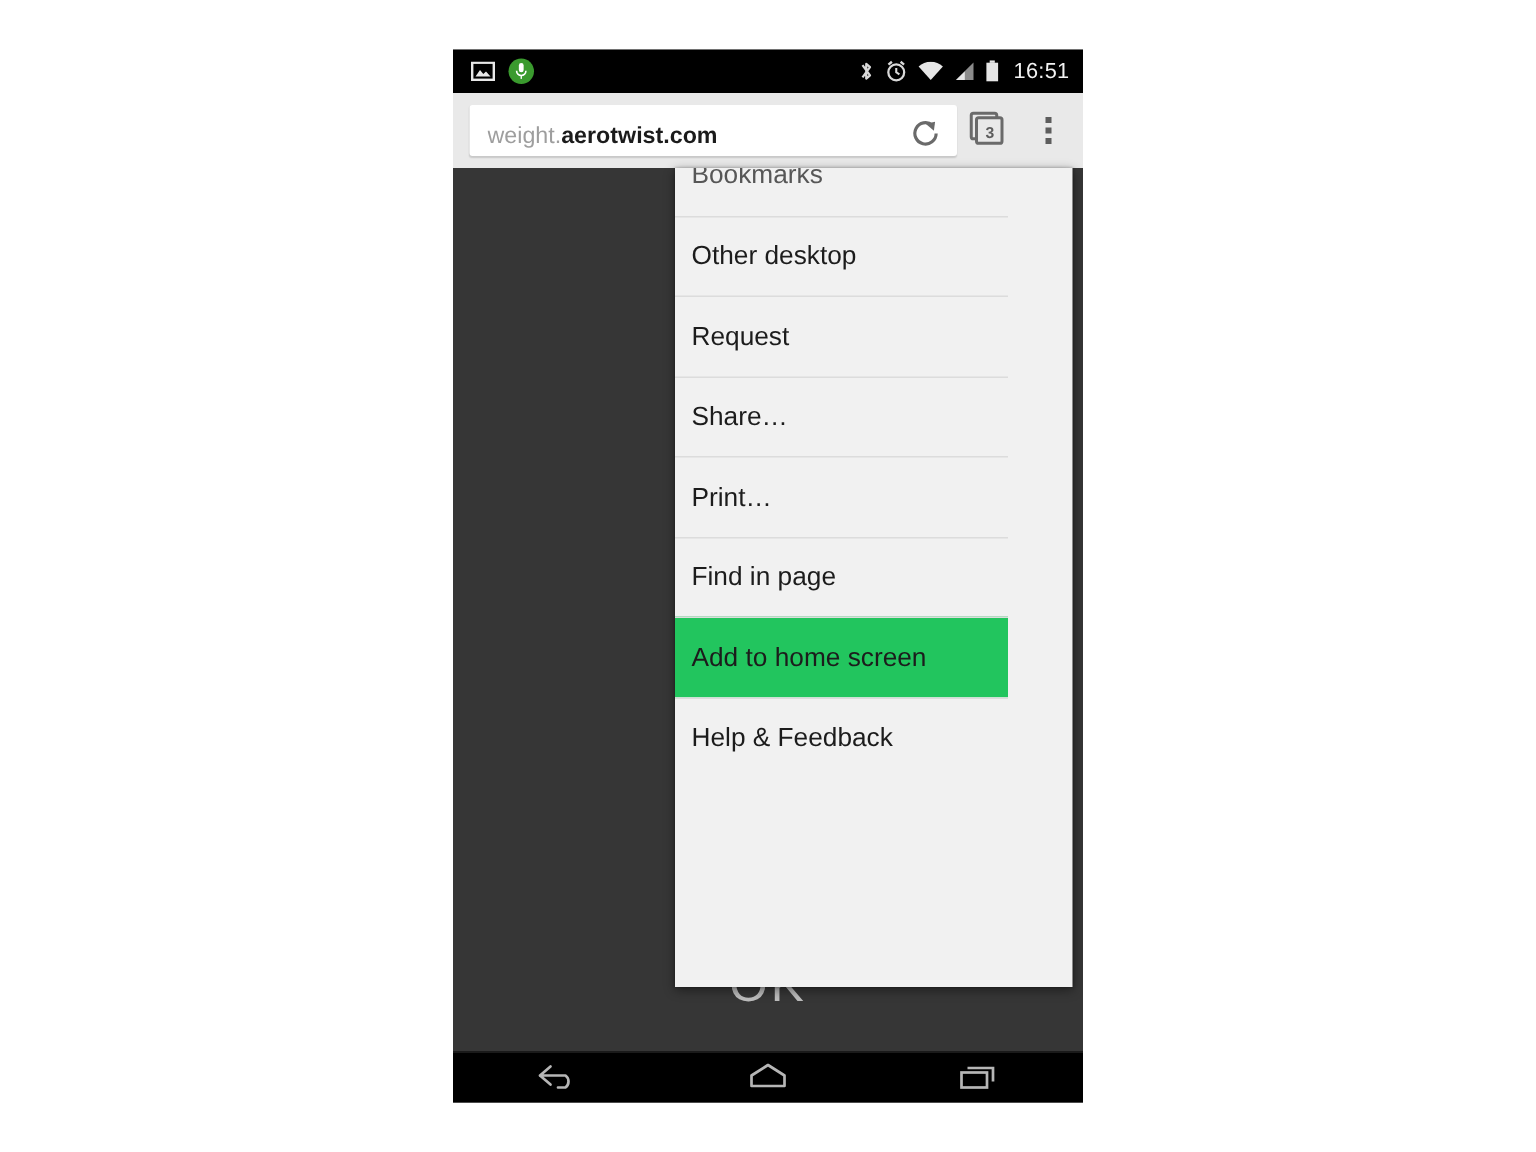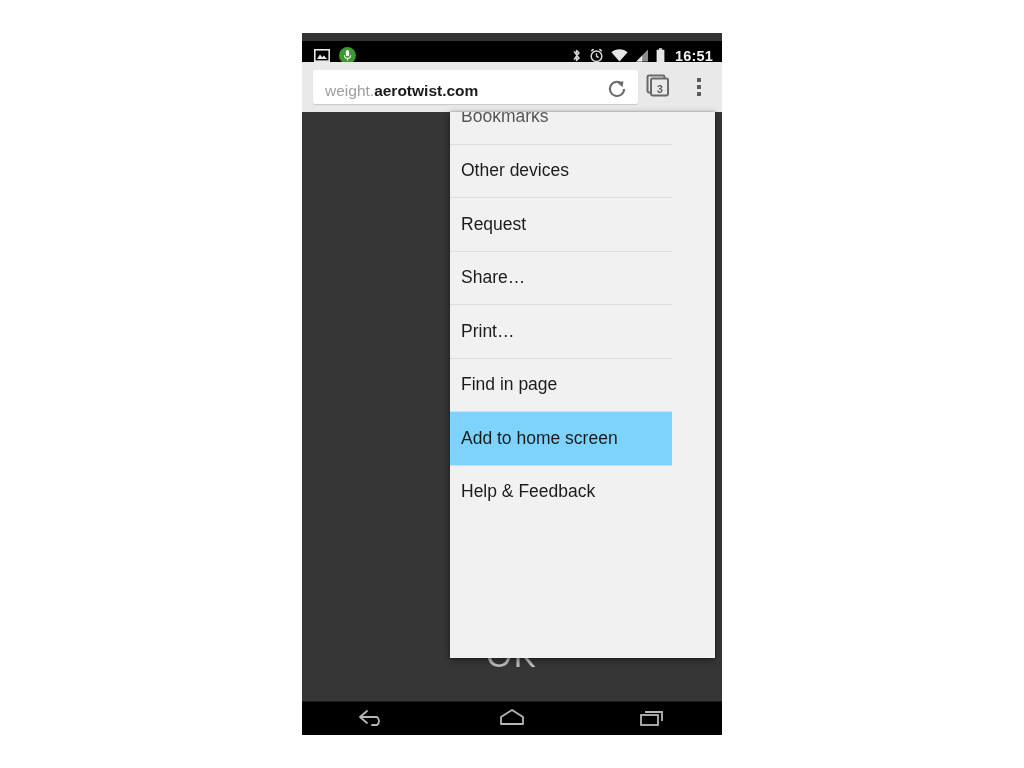--- a/index.html
+++ b/index.html
@@ -21,29 +21,28 @@
     top: 33px;
     width: 420px;
     height: 702px;
     background: #333333;
     overflow: hidden;
   }
 
   
   #status-bar {
     position: absolute;
-    left: 0; top: 8px;
+    left: 0; top: 0;
     width: 420px;
     height: 29px;
     background: #000000;
     display: flex;
     align-items: center;
     box-sizing: border-box;
     padding: 0 9px 0 12px;
-    font-weight: bold;
   }
   #status-left {
     display: flex;
     align-items: center;
     gap: 9px;
   }
   #status-right {
     margin-left: auto;
     display: flex;
     align-items: center;
@@ -200,21 +199,21 @@
   .menu-item {
     height: 53.5px;
     display: flex;
     align-items: center;
     box-sizing: border-box;
     padding: 0 12px 0 11px;
     border-top: 1px solid #dcdcdc;
     background: #f1f1f1;
   }
   .menu-item:first-child { border-top: none; }
-  .menu-item.highlighted { background: #7dd3fc; }
+  .menu-item.highlighted { background: #22c55e; }
   .menu-item-label {
     font-size: 17.5px;
     color: #1c1c1c;
     line-height: 1;
     white-space: nowrap;
   }
   .menu-item.faded .menu-item-label {
     color: #575757;
   }
   .menu-checkbox {
@@ -338,21 +337,21 @@
     </div>
     <div id="page-ok-button">OK</div>
   </div>
 
   <div id="overflow-dropdown">
     <div class="menu-scroll" id="menu-scroll">
         <div class="menu-item faded">
           <span class="menu-item-label">Bookmarks</span>
         </div>
         <div class="menu-item">
-          <span class="menu-item-label">Other devices</span>
+          <span class="menu-item-label">Other desktop</span>
         </div>
         <div class="menu-item">
           <span class="menu-item-label">Request</span>
         </div>
         <div class="menu-item">
           <span class="menu-item-label">Share…</span>
         </div>
         <div class="menu-item">
           <span class="menu-item-label">Print…</span>
         </div>

